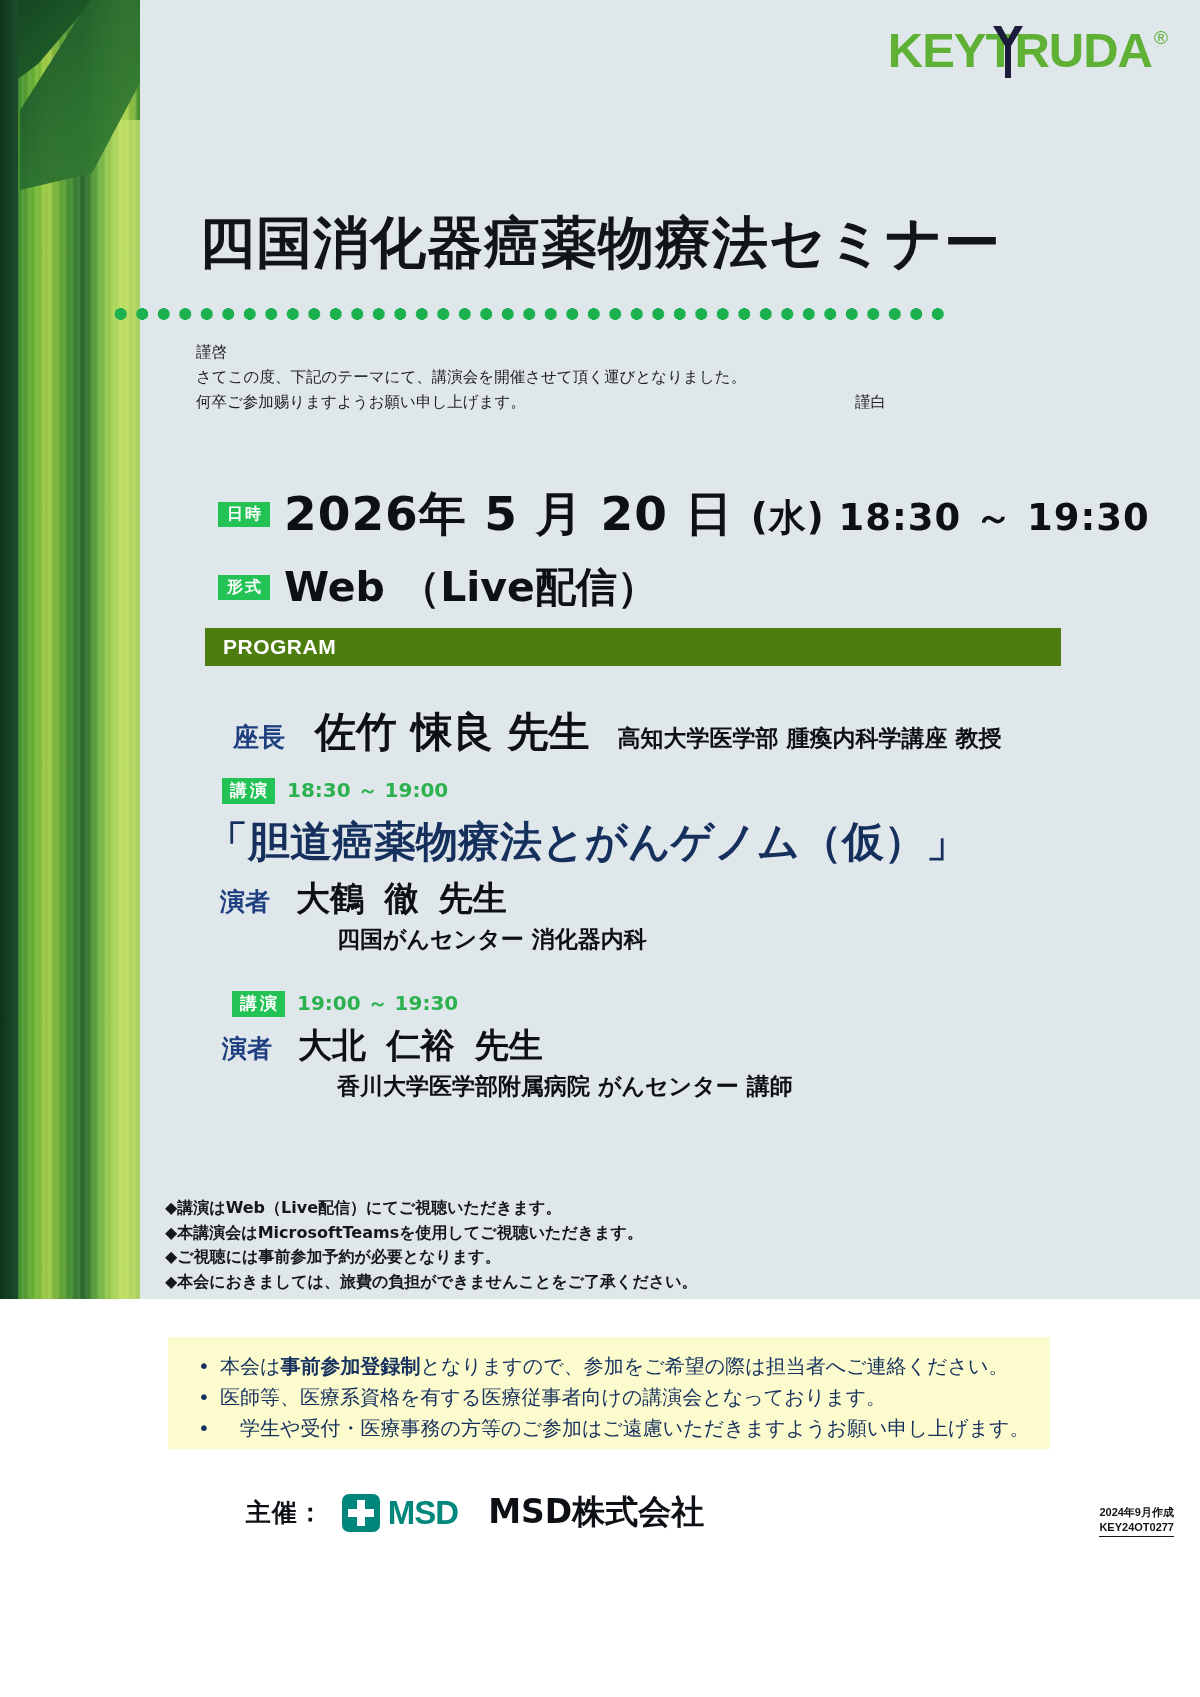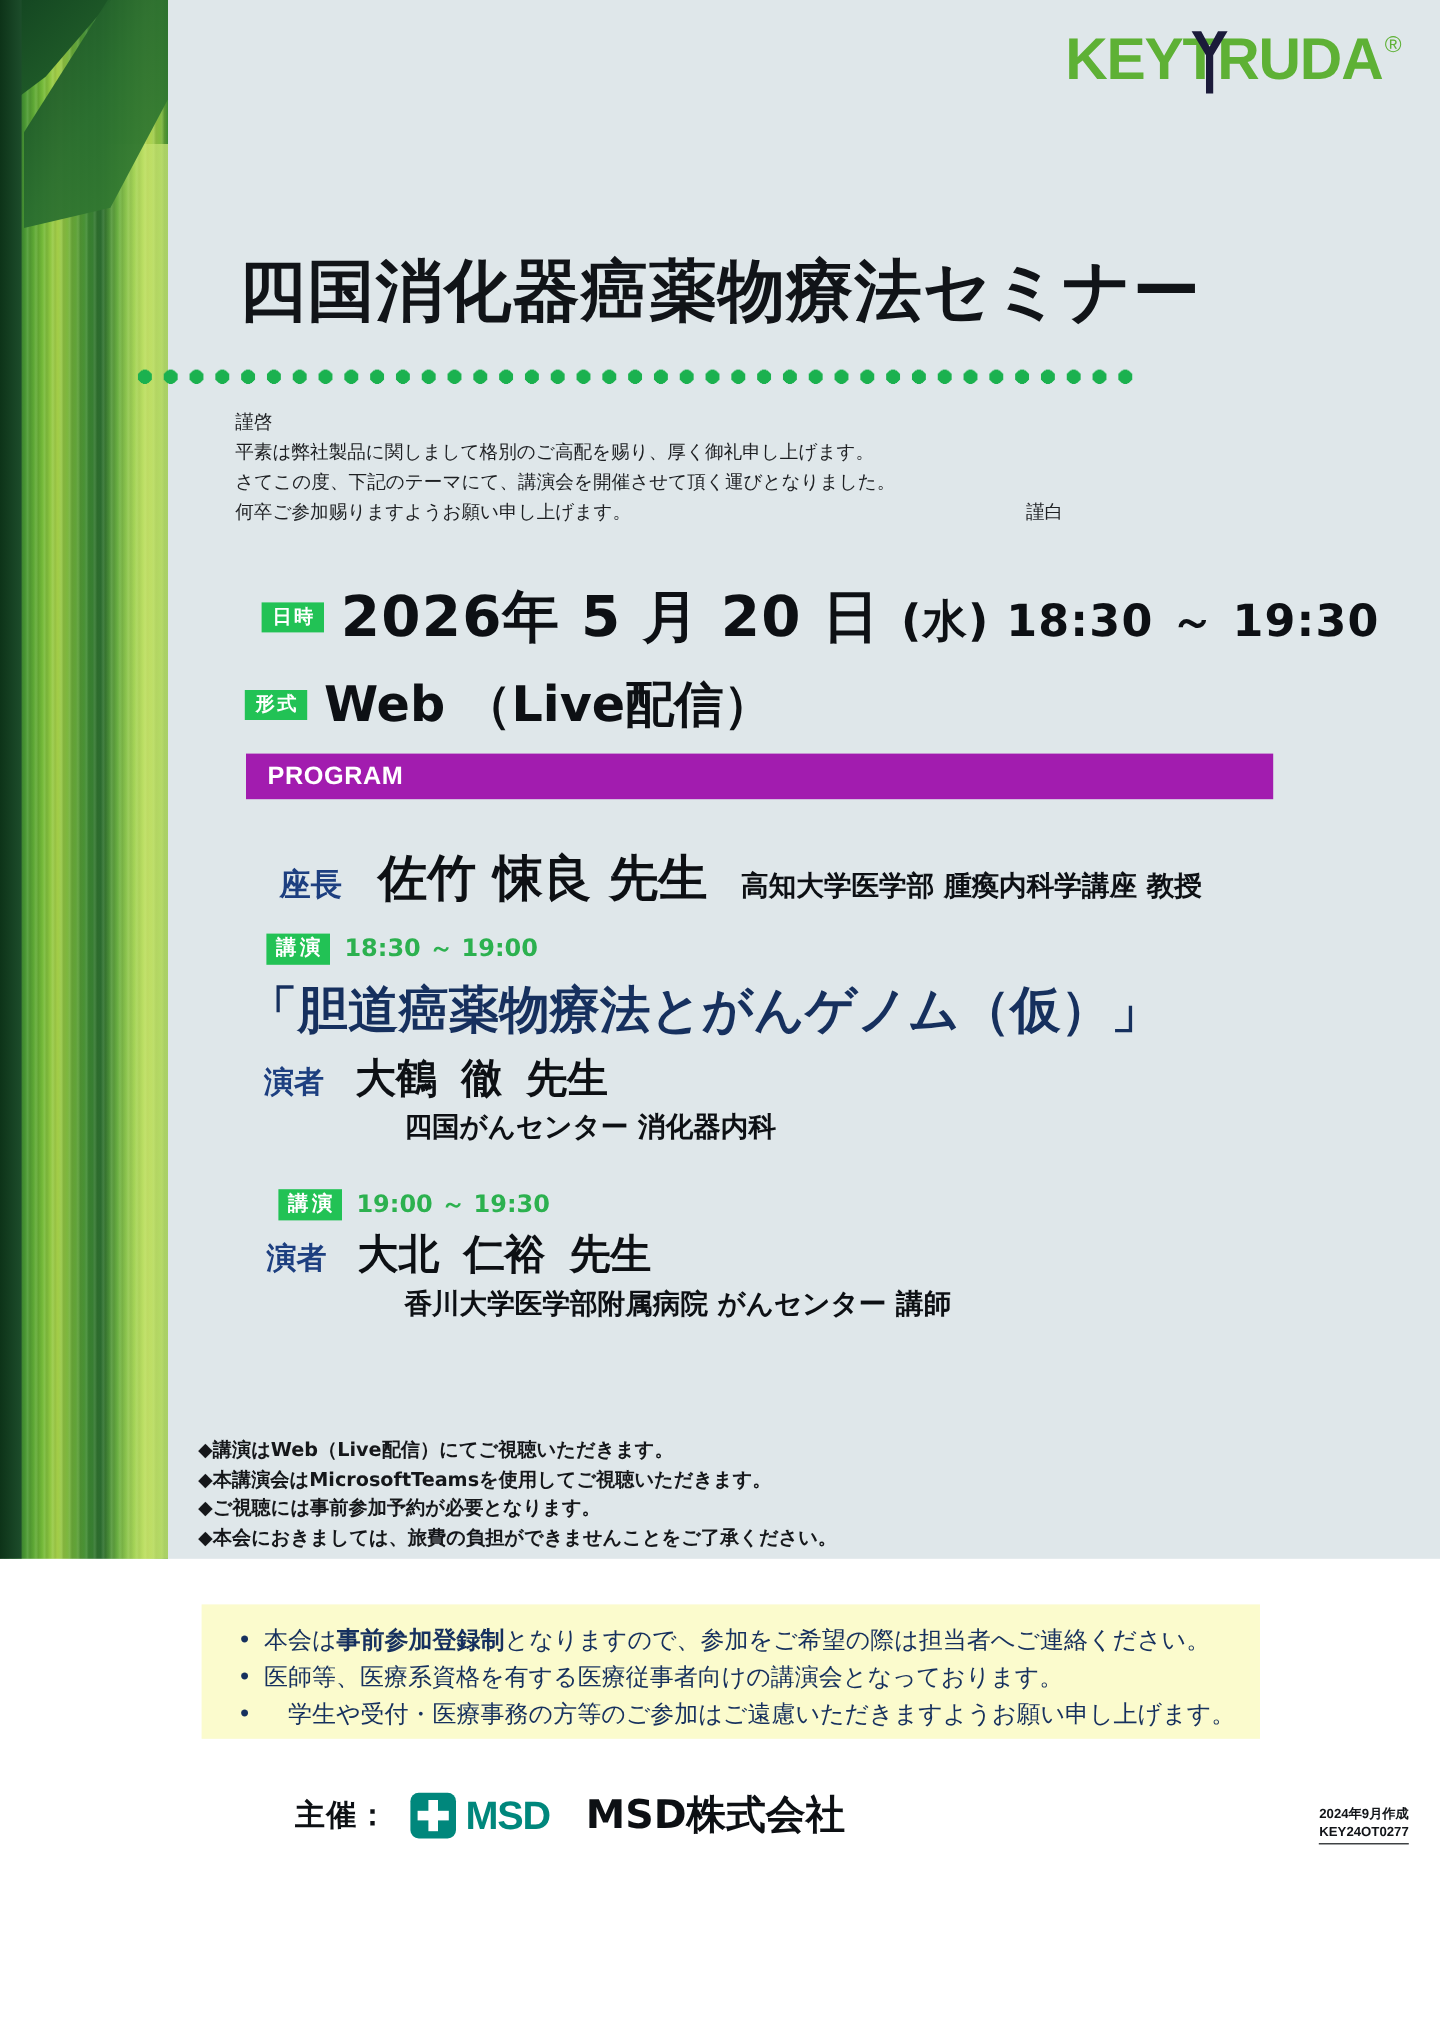--- a/index.html
+++ b/index.html
@@ -134,28 +134,28 @@
   }
   .kv .val {
     font-family: "DejaVu Sans", sans-serif;
     font-weight: bold;
     color: #0d1014;
     white-space: nowrap;
   }
   #date-row { left: 218px; top: 483px; }
   #date-row .val { font-size: 47px; letter-spacing: 1px; }
   #date-row .small { font-size: 37px; }
-  #fmt-row  { left: 204px; top: 560px; }
+  #fmt-row  { left: 218px; top: 560px; }
   #fmt-row .val { font-size: 41px; }
 
   
   .progbar {
     position: absolute; left: 205px; top: 628px;
     width: 856px; height: 38px;
-    background: #a21caf;
+    background: #4d7c0f;
     display: flex; align-items: center;
   }
   .progbar span {
     color: #ffffff; font-weight: bold; font-size: 21px;
     letter-spacing: .5px; padding-left: 18px;
     font-family: "Liberation Sans", sans-serif;
   }
 
   
   #chair {
@@ -290,21 +290,20 @@
       <path d="M2 2 L14 22 L14 54 L20 54 L20 22 L32 2 L24 2 L17 15 L10 2 Z" fill="#1b1b3a"></path>
     </svg>
     <div class="reg">®</div>
   </div>
 
   <div class="title">四国消化器癌薬物療法セミナー</div>
   <div class="dots"></div>
 
   <div class="intro">
     <div class="row">謹啓</div>
-    <div class="row">平素は弊社製品に関しまして格別のご高配を赐り、厚く御礼申し上げます。</div>
     <div class="row">さてこの度、下記のテーマにて、講演会を開催させて頂く運びとなりました。</div>
     <div class="row">
       <span>何卒ご参加赐りますようお願い申し上げます。</span>
       <span class="right">謹白</span>
     </div>
   </div>
 
   <div class="kv" id="date-row">
     <div class="badge">日時</div>
     <div class="val">

